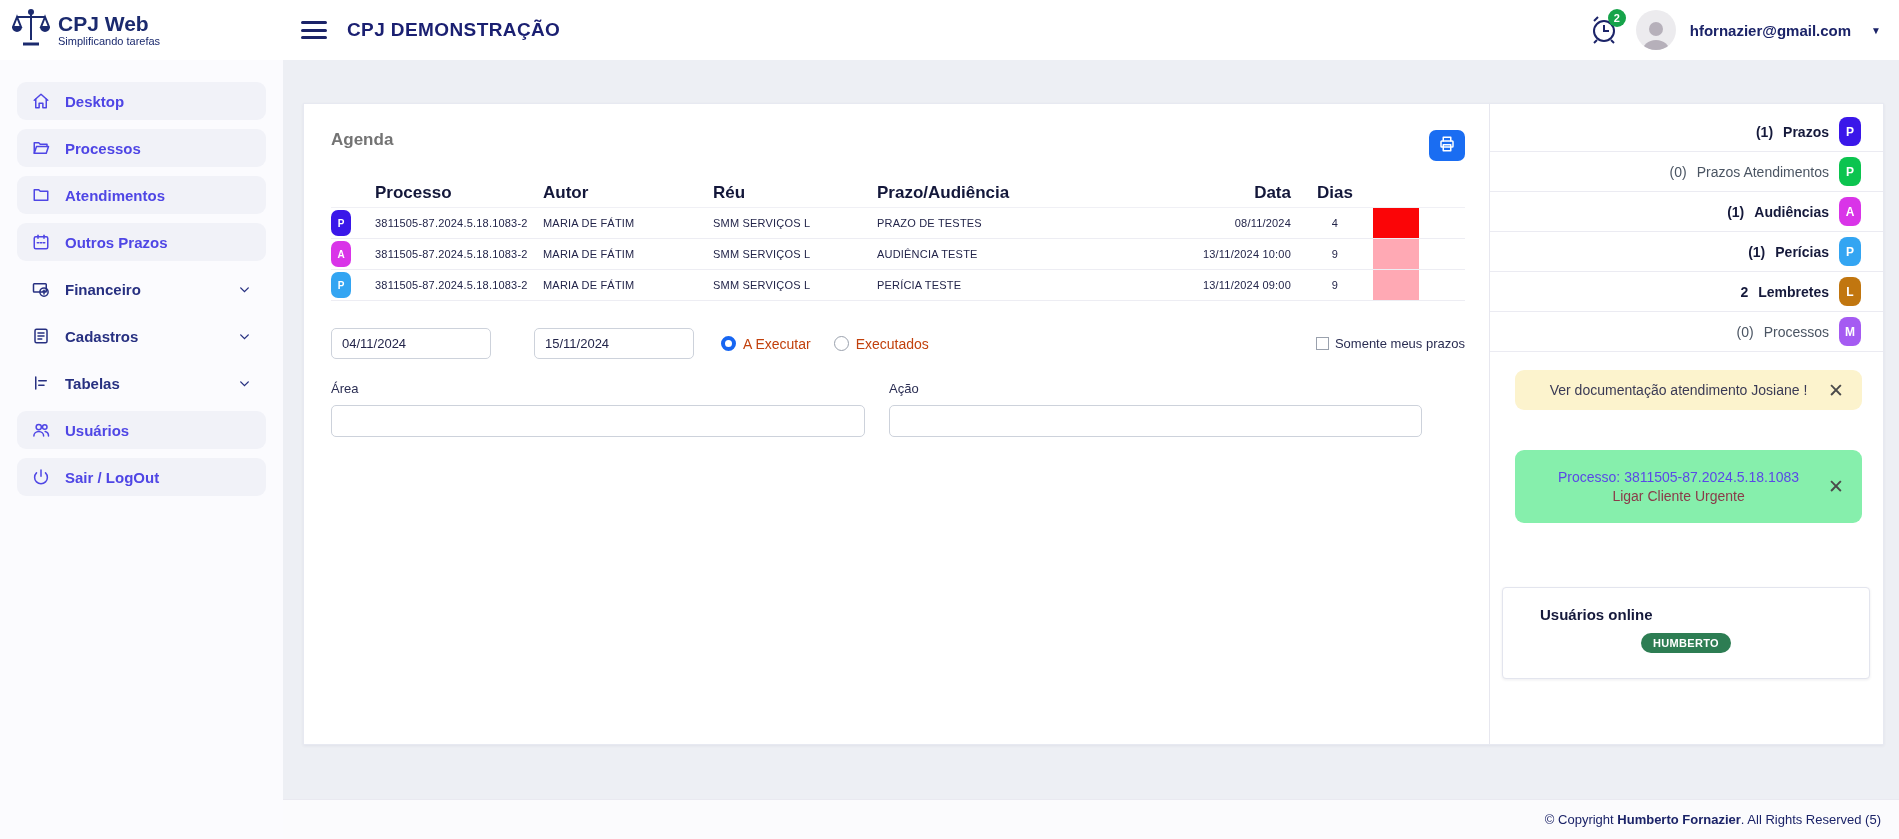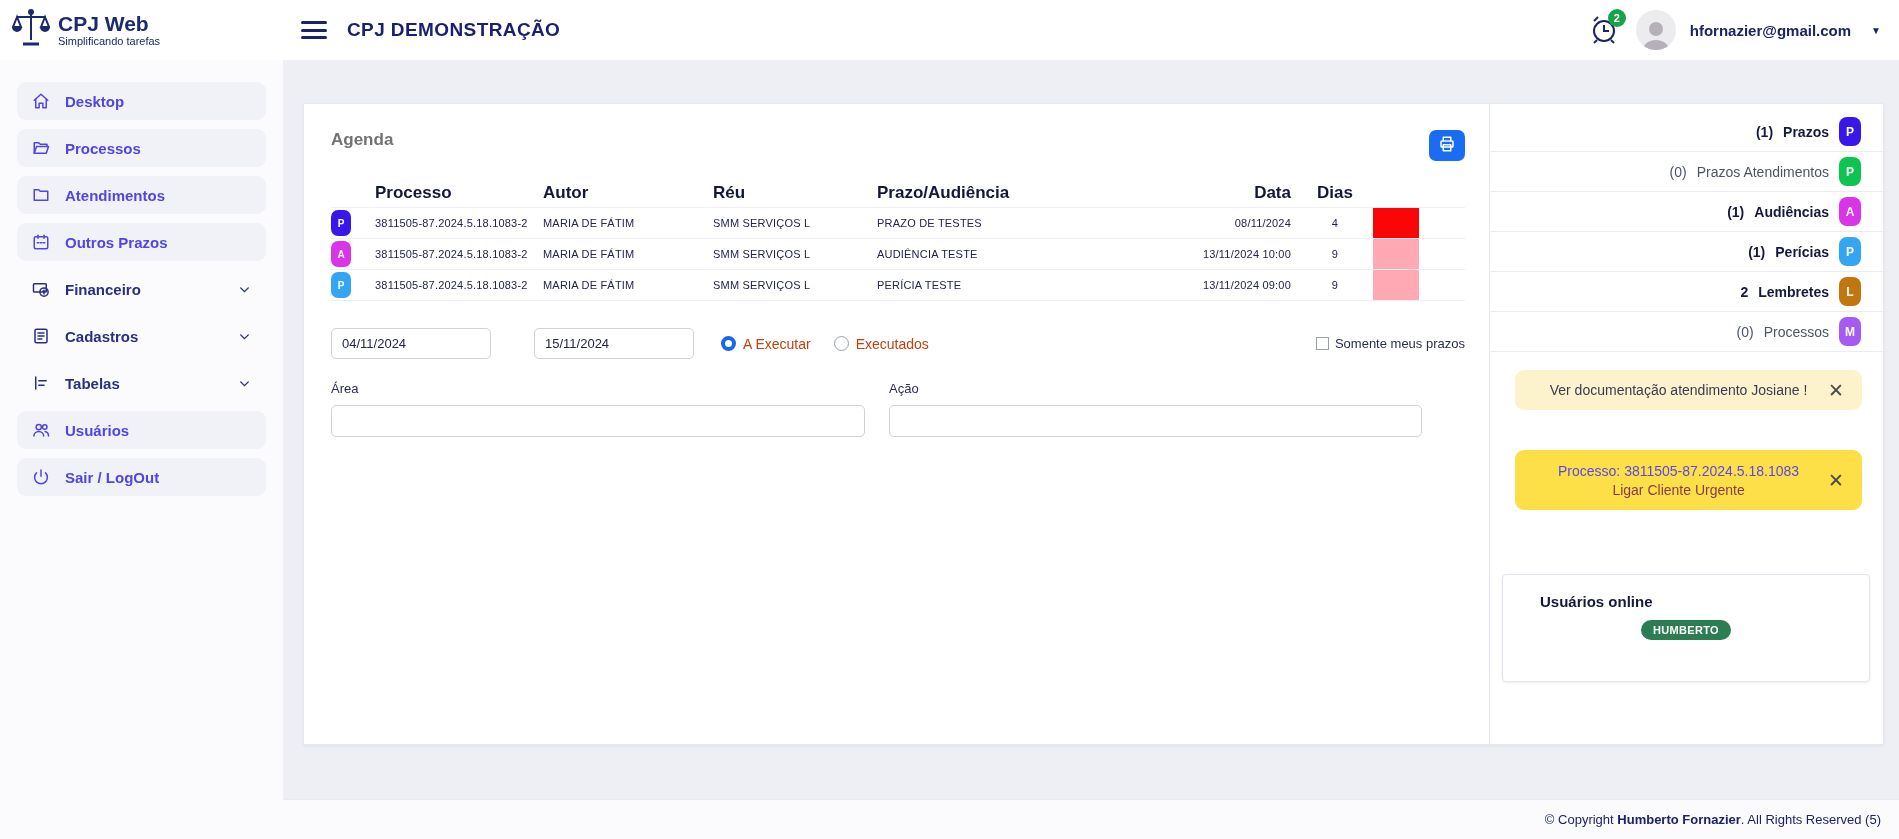--- a/index.html
+++ b/index.html
@@ -70,27 +70,27 @@
   
   .right-col { flex:1; padding-top:8px; }
   .summary-row { display:flex; align-items:center; justify-content:flex-end; gap:10px; height:40px; padding-right:22px; border-bottom:1px solid #ebebf2; cursor:pointer; }
   .sum-count { font-size:14px; font-weight:bold; color:#15193b; }
   .sum-label { font-size:14px; font-weight:bold; color:#15193b; }
   .summary-row.muted .sum-count, .summary-row.muted .sum-label { font-weight:normal; color:#4b5563; }
   .sum-badge { width:22px; height:29px; border-radius:8px; color:#fff; font-size:12px; font-weight:bold; display:flex; align-items:center; justify-content:center; }
 
   .alert { margin:0 21px 0 25px; border-radius:9px; display:flex; align-items:center; padding:0 16px; }
   .alert-warning { margin-top:18px; height:40px; background:#fcf3cd; }
-  .alert-danger { margin-top:40px; height:60px; background:#fde047; }
+  .alert-danger { margin-top:40px; height:73px; background:#86efac; }
   .alert-body { flex:1; text-align:center; font-size:14px; color:#3a3a55; }
   .alert-link { display:block; color:#5a49e6; font-size:14px; cursor:pointer; }
   .alert-sub { display:block; color:#8a3b49; font-size:14px; margin-top:3px; }
   .alert-close { font-size:19px; color:#4a4a4a; cursor:pointer; line-height:1; padding:2px; }
 
-  .online-card { margin:64px 13px 16px 12px; height:108px; background:#fff; border:1px solid #e3e5ee; border-radius:4px; box-shadow:0 1px 3px rgba(20,20,60,.08); padding:18px 0 0 37px; }
+  .online-card { margin:64px 13px 16px 12px; height:92px; background:#fff; border:1px solid #e3e5ee; border-radius:4px; box-shadow:0 1px 3px rgba(20,20,60,.08); padding:18px 0 0 37px; }
   .online-title { font-size:15px; font-weight:bold; color:#15193b; }
   .online-users { text-align:center; margin-top:10px; margin-right:37px; }
   .user-pill { display:inline-block; background:#2d7d53; color:#fff; font-size:11px; font-weight:bold; padding:4px 12px; border-radius:999px; letter-spacing:.3px; }
 
   
   .footer { position:absolute; left:283px; right:0; bottom:0; height:40px; background:#fbfbfd; border-top:1px solid #e9e9f0; display:flex; align-items:center; justify-content:flex-end; padding-right:18px; }
   .footer-text { font-size:13px; color:#1b2368; }
   .footer-text b { font-weight:bold; }
 </style>
 </head>

